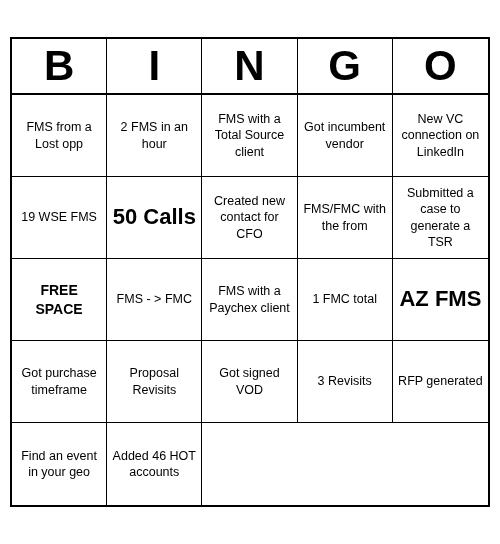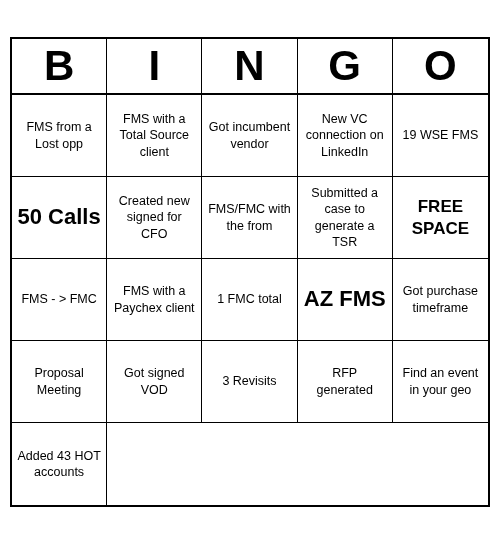--- a/index.html
+++ b/index.html
@@ -54,51 +54,52 @@
       border-right: none;
     }
     .bingo-cell:nth-child(n+21) {
       border-bottom: none;
     }
     .bingo-cell.large-text {
       font-size: 22px;
       font-weight: bold;
     }
     .bingo-cell.free-space {
-      font-size: 17px;
+      font-size: 14px;
       font-weight: bold;
     }
   </style>
 </head>
 <body>
 
 <div class="bingo-container">
   <div class="bingo-header">
   <div class="bingo-letter">B</div>
       <div class="bingo-letter">I</div>
       <div class="bingo-letter">N</div>
       <div class="bingo-letter">G</div>
       <div class="bingo-letter">O</div>
     </div>
   <div class="bingo-grid">
   <div class="bingo-cell">FMS from a Lost opp</div>
+      <div class="bingo-cell">2 FMS in an hour</div>
       <div class="bingo-cell">FMS with a Total Source client</div>
       <div class="bingo-cell">Got incumbent vendor</div>
       <div class="bingo-cell">New VC connection on LinkedIn</div>
       <div class="bingo-cell">19 WSE FMS</div>
       <div class="bingo-cell large-text">50 Calls</div>
-      <div class="bingo-cell">Created new signed for CFO</div>
+      <div class="bingo-cell">Created new contact for CFO</div>
       <div class="bingo-cell">FMS/FMC with the from</div>
       <div class="bingo-cell">Submitted a case to generate a TSR</div>
       <div class="bingo-cell free-space">FREE SPACE</div>
       <div class="bingo-cell">FMS - &gt; FMC</div>
       <div class="bingo-cell">FMS with a Paychex client</div>
       <div class="bingo-cell">1 FMC total</div>
       <div class="bingo-cell large-text">AZ FMS</div>
       <div class="bingo-cell">Got purchase timeframe</div>
-      <div class="bingo-cell">Proposal Meeting</div>
+      <div class="bingo-cell">Proposal Revisits</div>
       <div class="bingo-cell">Got signed VOD</div>
       <div class="bingo-cell">3 Revisits</div>
       <div class="bingo-cell">RFP generated</div>
       <div class="bingo-cell">Find an event in your geo</div>
-      <div class="bingo-cell">Added 43 HOT accounts</div>
+      <div class="bingo-cell">Added 46 HOT accounts</div>
     </div>
 </div>
 
 </body></html>

